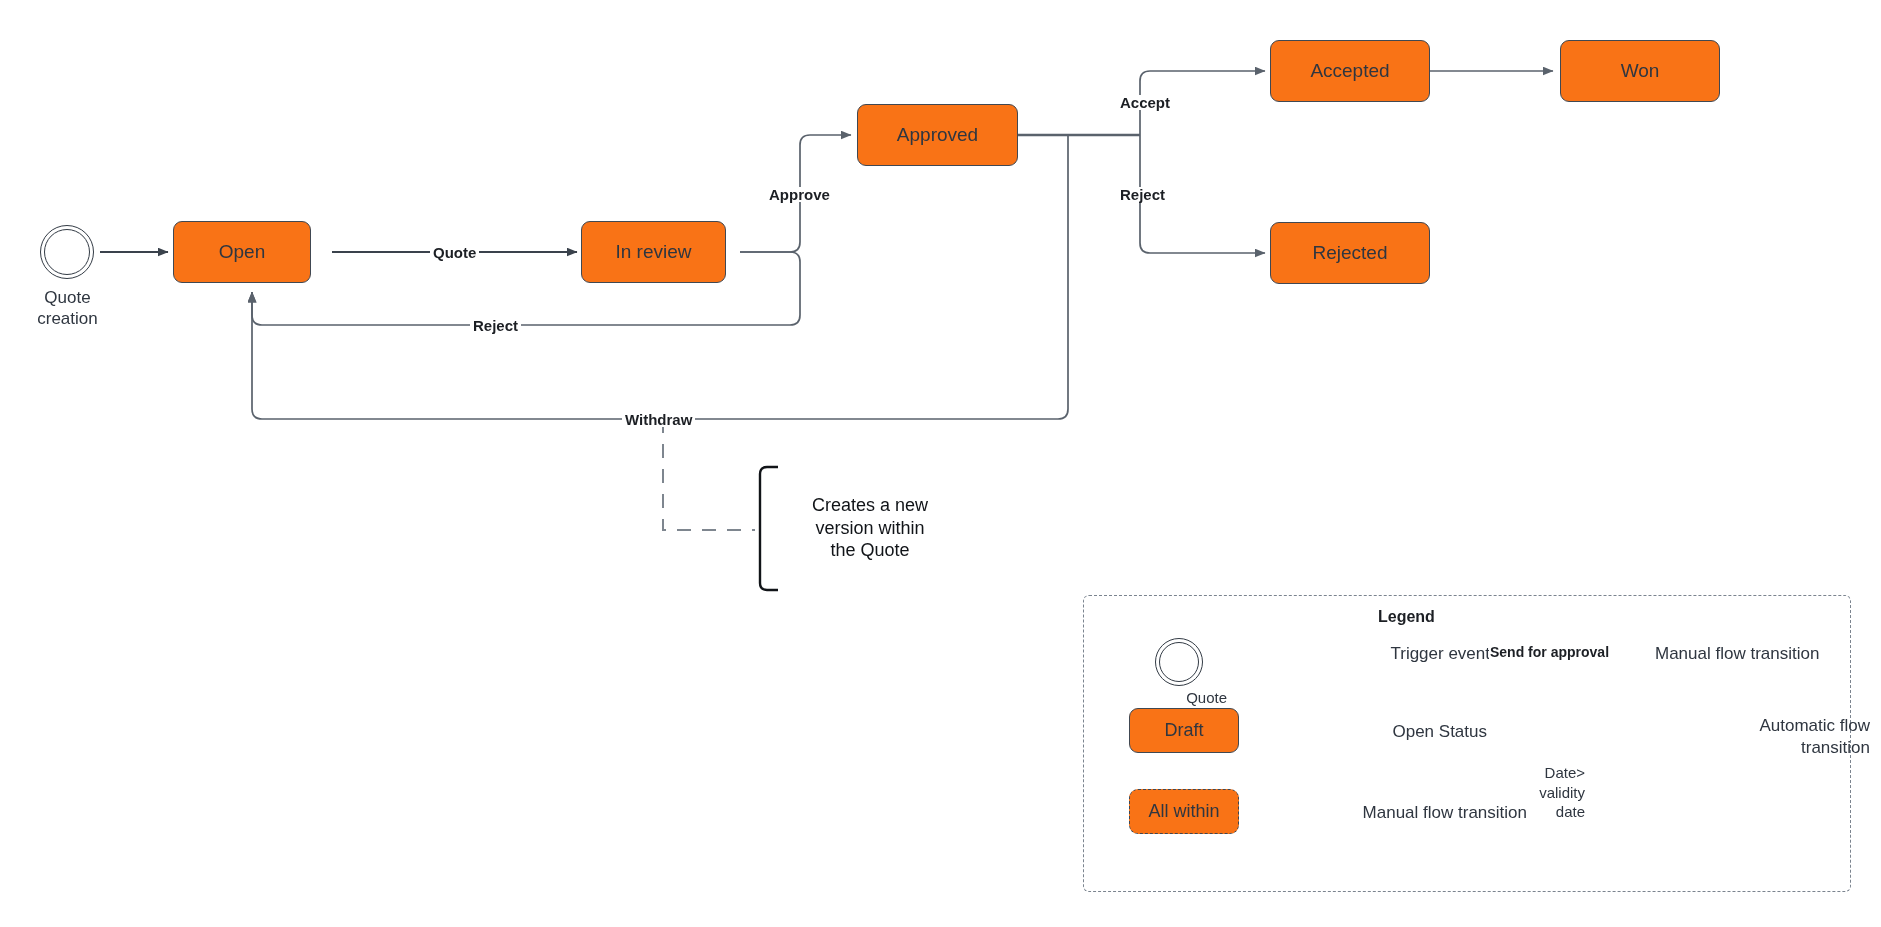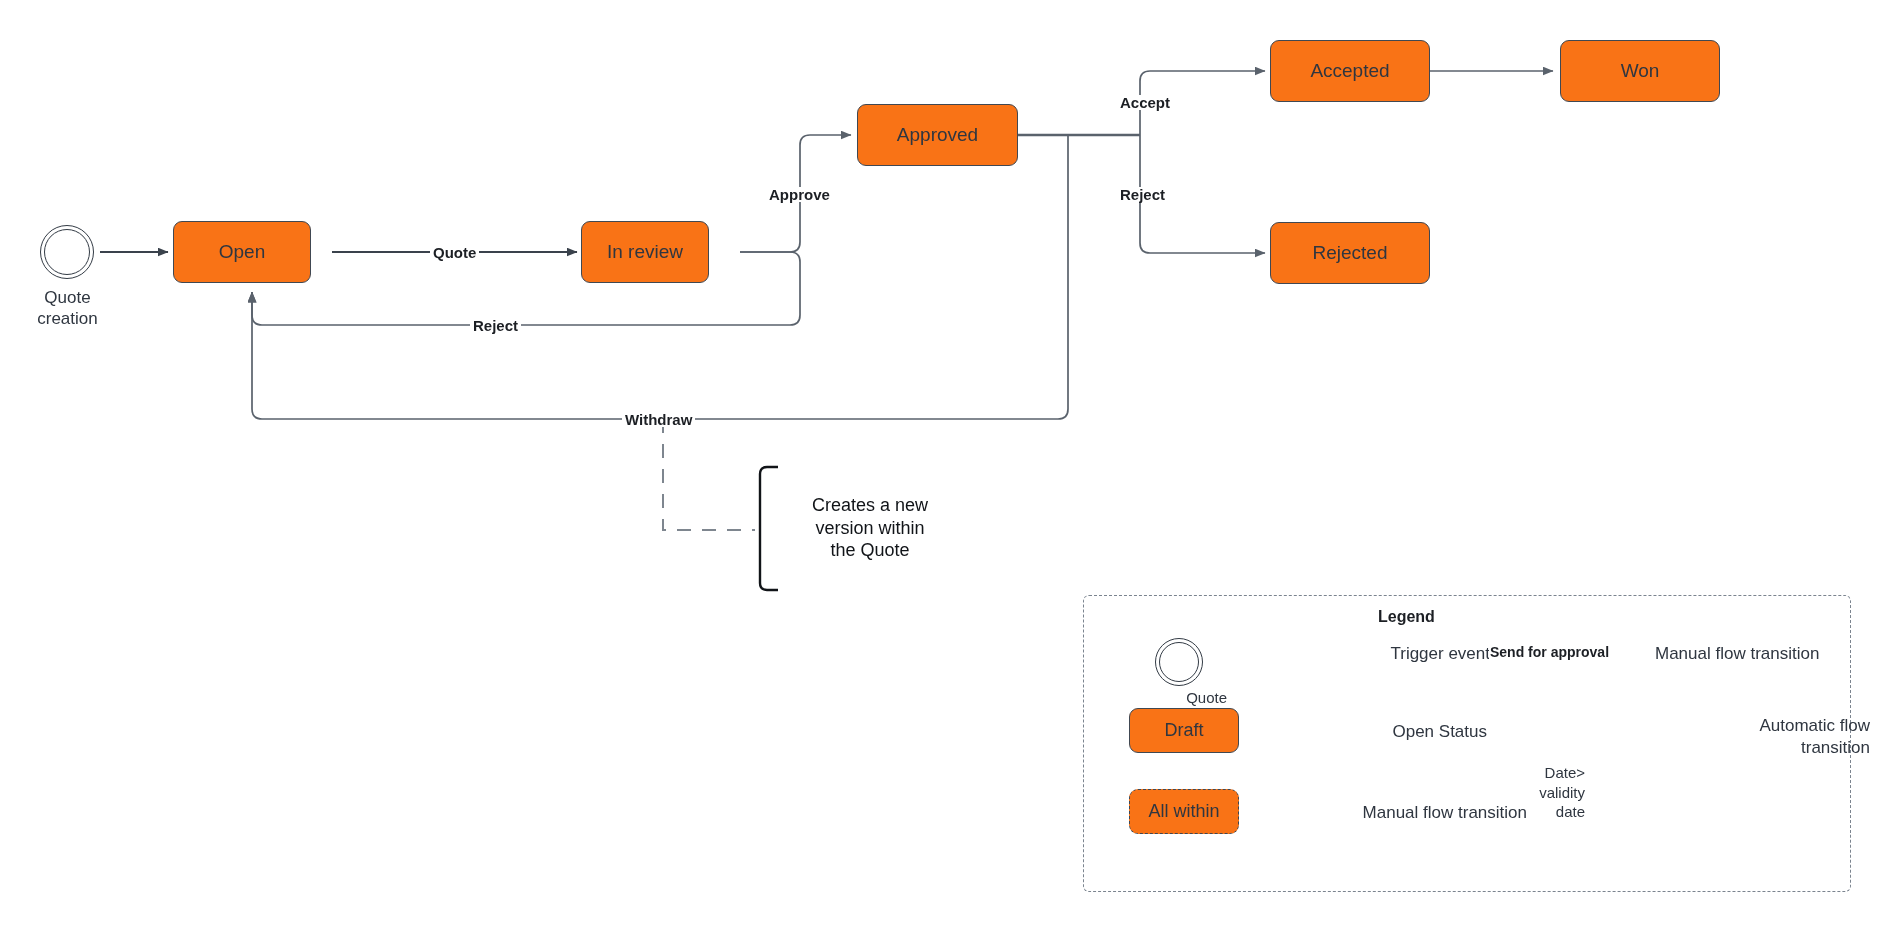--- a/index.html
+++ b/index.html
@@ -154,21 +154,21 @@
 </svg>
 
 <div class="start-node" style="left:40px; top:225px;"></div>
 <div class="plain-label" style="left:20px; top:287px; width:95px;">Quote
 creation</div>
 
 <div class="node" style="left:173px; top:221px; width:138px; height:62px;">
   <span>Open</span>
 </div>
 
-<div class="node" style="left:581px; top:221px; width:128px; height:62px;">
+<div class="node" style="left:581px; top:221px; width:145px; height:62px;">
   <span>In review</span>
 </div>
 
 <div class="node" style="left:857px; top:104px; width:161px; height:62px;">
   <span>Approved</span>
 </div>
 
 <div class="node" style="left:1270px; top:40px; width:160px; height:62px;">
   <span>Accepted</span>
 </div>

